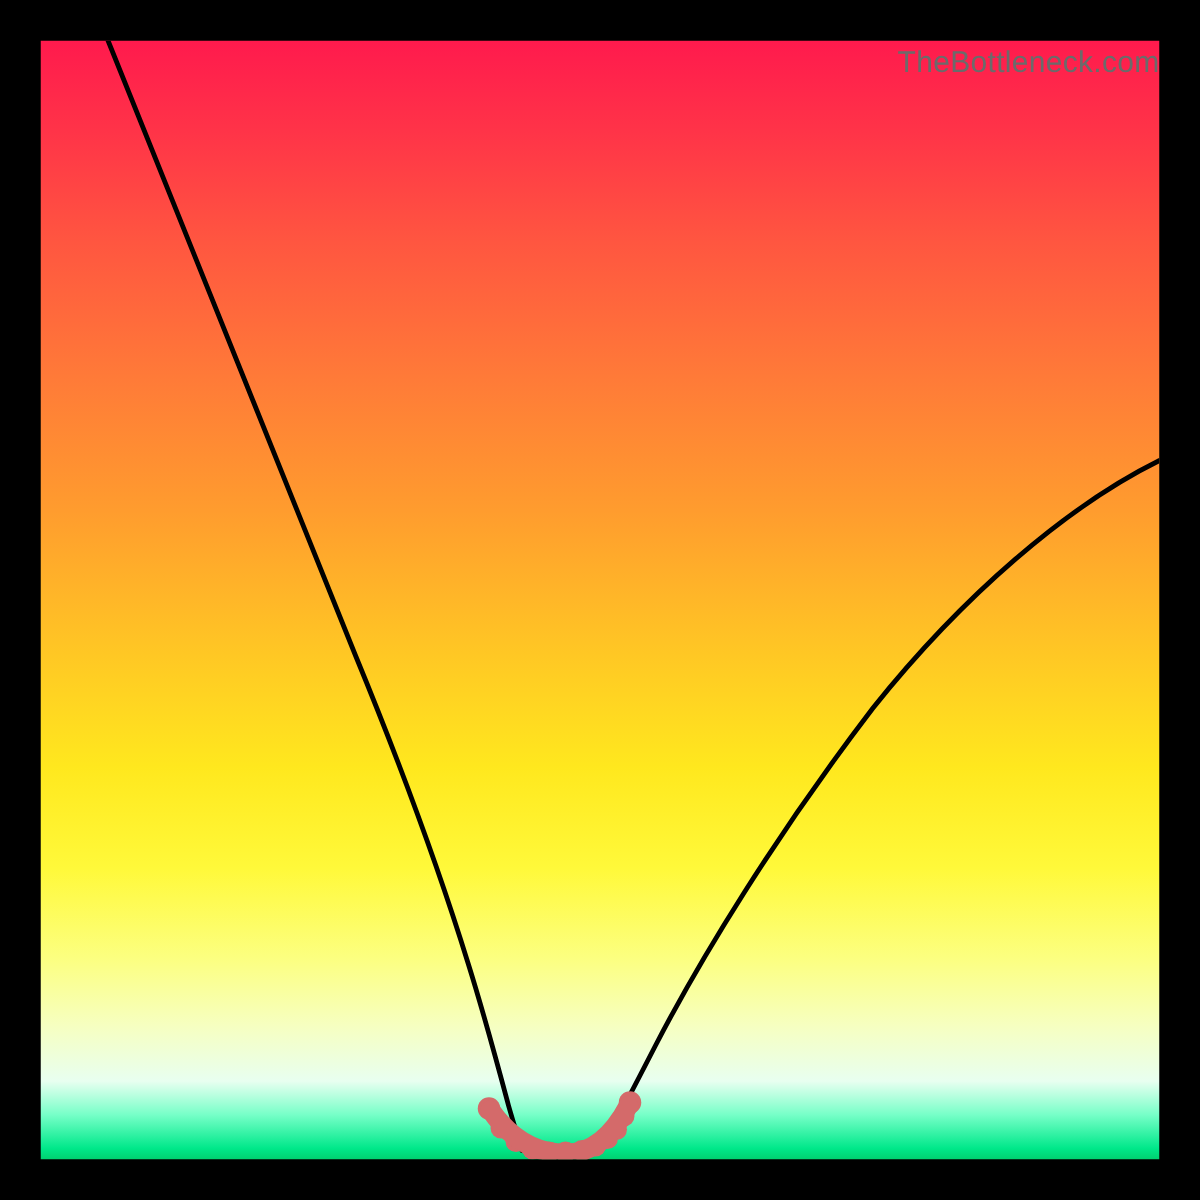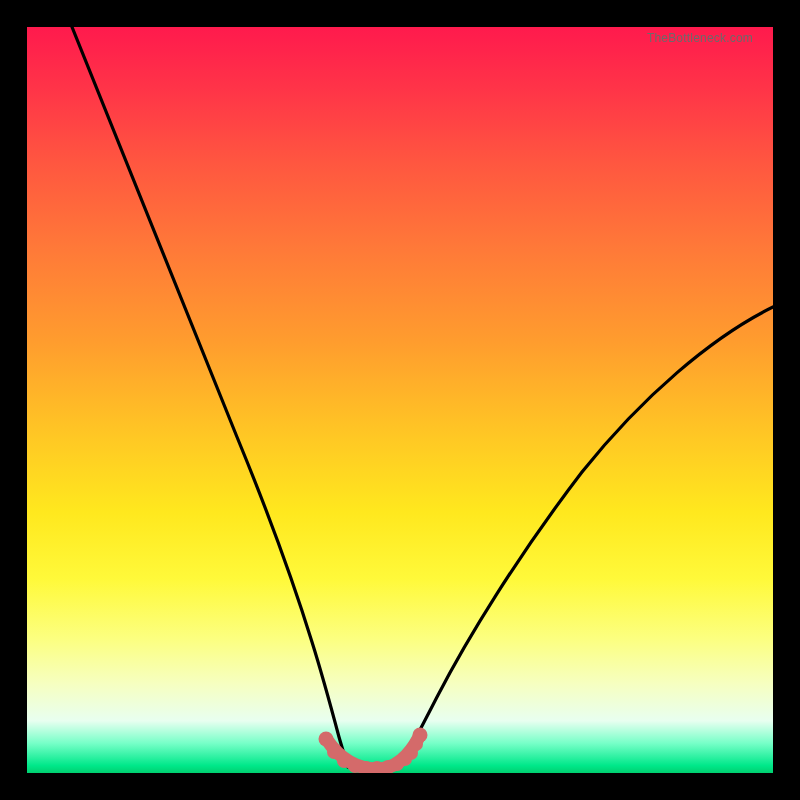--- a/index.html
+++ b/index.html
@@ -44,23 +44,23 @@
       #f6ffc0 88%,
       #e8fff0 93%,
       #77ffc8 96%,
       #00e88a 99%,
       #00d070 100%
     );
   }
   .watermark {
     position: absolute;
     top: 4px;
-    right: 20px;
+    right: 0;
     color: #6b6b6b;
-    font-size: 12px;
+    font-size: 20px;
     letter-spacing: 0.2px;
     user-select: none;
   }
   svg.curves {
     position: absolute;
     inset: 0;
   }
 </style>
 </head>
 <body>

